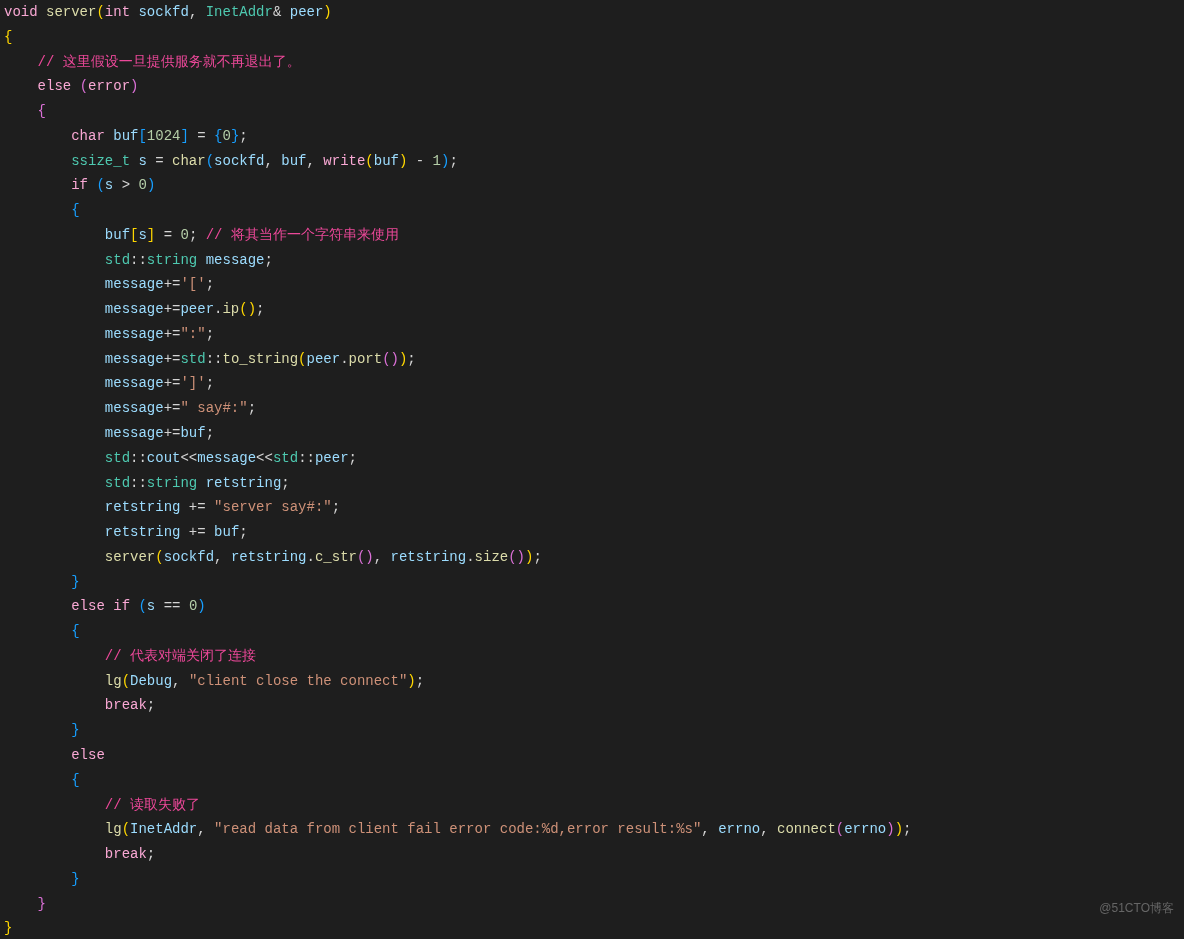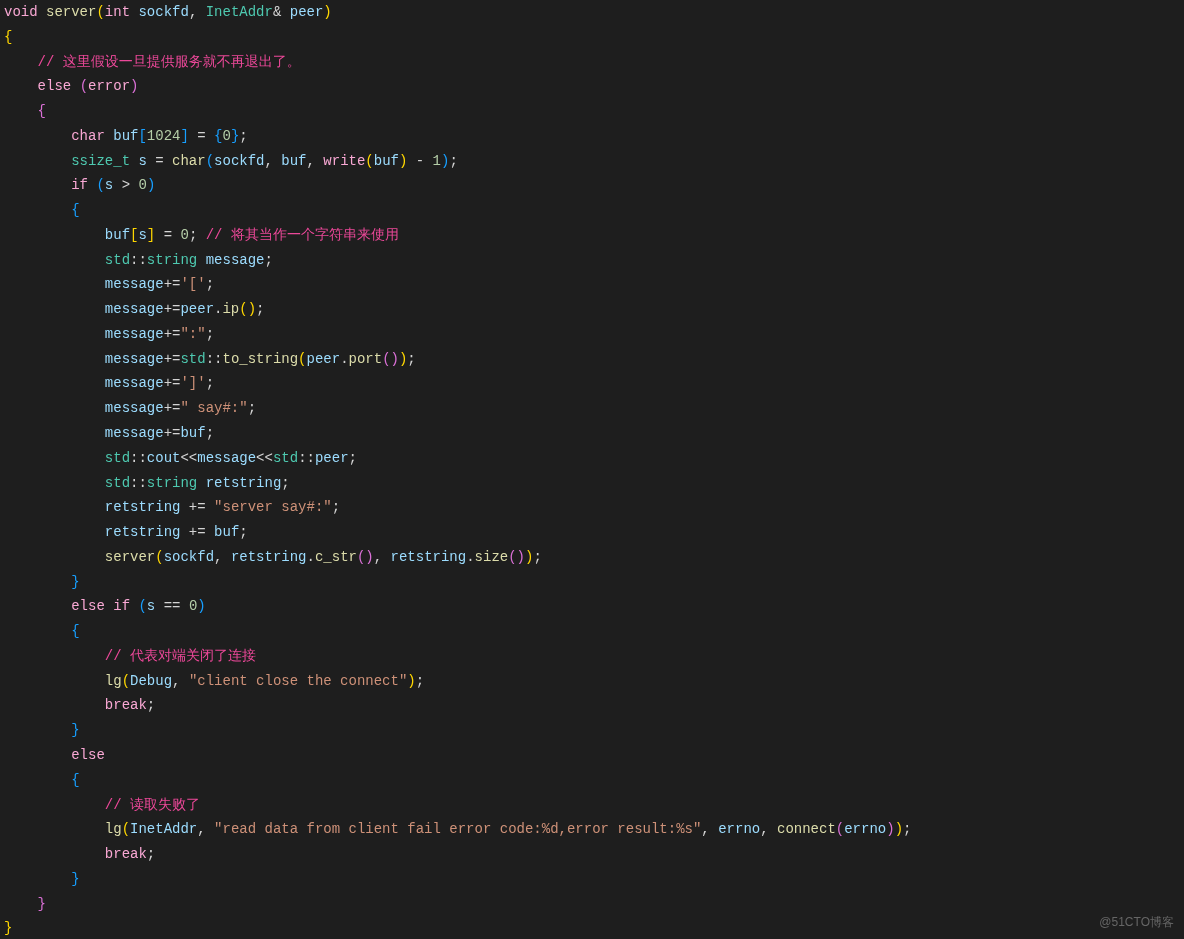--- a/index.html
+++ b/index.html
@@ -11,21 +11,21 @@
 .fn{color:#dcdcaa}        
 .ty{color:#4ec9b0}        
 .id{color:#9cdcfe}        
 .num{color:#b5cea8}       
 .str{color:#ce9178}       
 .cmt{color:#ec4899}       
 .op{color:#d4d4d4}
 .br1{color:#ffd700}       
 .br2{color:#da70d6}       
 .br3{color:#179fff}       
-.wm{position:absolute;right:10px;bottom:6px;color:#666;font-size:12px;
+.wm{position:absolute;right:10px;bottom:20px;color:#666;font-size:12px;
 font-family:Arial,Helvetica,sans-serif}
 </style>
 </head>
 <body>
 
 <pre class="code"><span class="kw">void</span> <span class="fn">server</span><span class="br1">(</span><span class="kw">int</span> <span class="id">sockfd</span>, <span class="ty">InetAddr</span><span class="op">&amp;</span> <span class="id">peer</span><span class="br1">)</span>
 <span class="br1">{</span>
     <span class="cmt">// 这里假设一旦提供服务就不再退出了。</span>
     <span class="kw">else</span> <span class="br2">(</span><span class="kw">error</span><span class="br2">)</span>
     <span class="br2">{</span>

